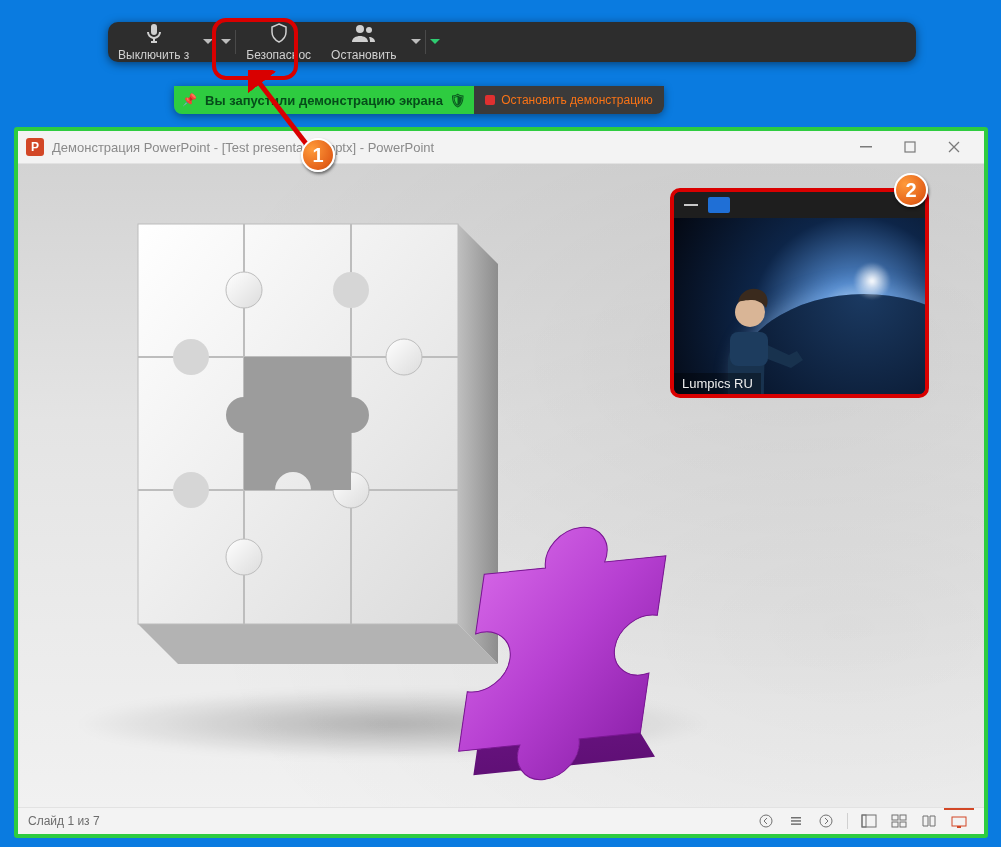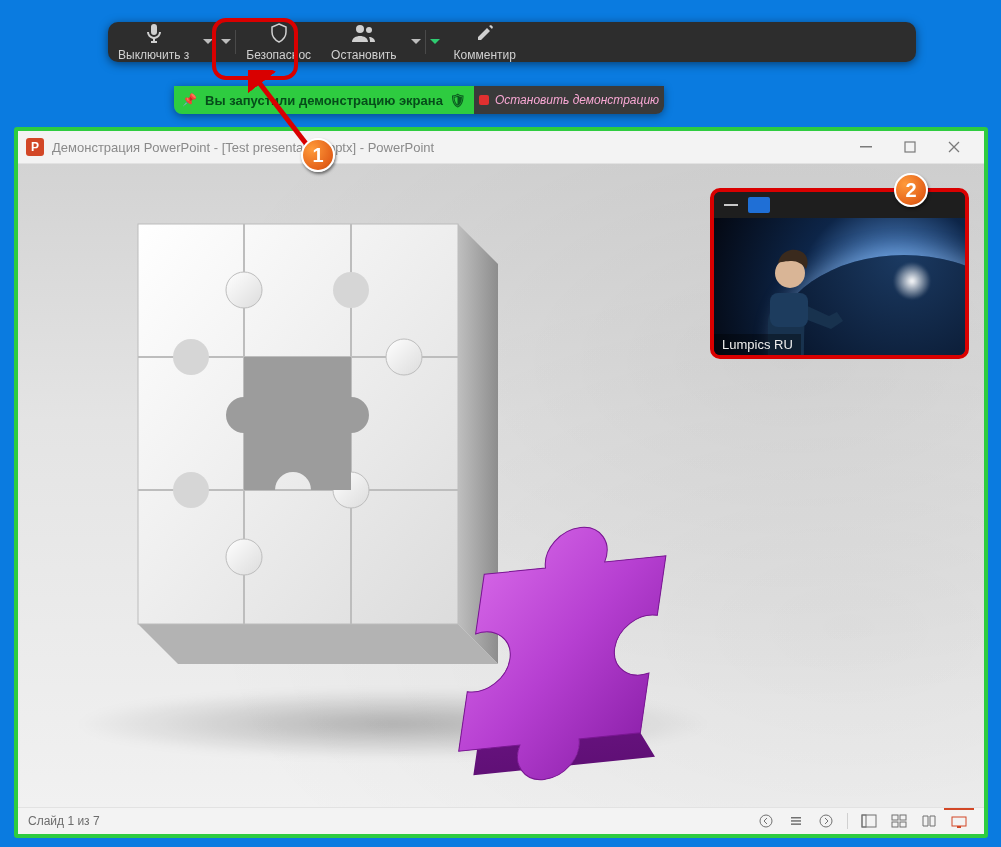--- a/index.html
+++ b/index.html
@@ -80,23 +80,22 @@
     display:flex; align-items:center; justify-content:center;
     position:relative;
     font-weight:600;
   }
   .share-left .pin { position:absolute; left:8px; color:#0a5a1f; font-size:12px;}
   .share-left .shield { position:absolute; right:8px; color:#0a5a1f; font-size:13px;}
   .share-right {
     flex:0 0 190px;
     background:#3a3a3a;
     display:flex; align-items:center; justify-content:center;
-    color:#f9a8d4; font-size:12px;
+    color:#f97316; font-size:12px;
     gap:6px;
-    font-style:italic;
   }
   .share-right .stopdot{ width:10px;height:10px;background:#e03030;border-radius:2px; }
 
   
   .arrow {
     position:absolute;
     top:70px; left:248px;
     width:80px; height:90px;
     z-index:70; pointer-events:none;
   }
@@ -192,27 +191,26 @@
   }
   .pp-footer .spacer { flex:1; }
   .pp-footer .vbtn { width:30px; height:27px; display:flex; align-items:center; justify-content:center; color:#717171; cursor:pointer; }
   .pp-footer .vbtn.active { border-top:2px solid #d24726; color:#d24726; }
   .pp-footer .vsep { width:1px; height:16px; background:#d0d0d0; margin:0 6px; }
 
   
   .video-panel {
     position:absolute;
     top:188px; left:670px;
-    width:259px; height:171px;
+    width:259px; height:210px;
     border:4px solid #d90000;
     border-radius:10px;
     overflow:hidden;
     z-index:55;
     background:#222;
-    margin-left:40px;
   }
   .vp-header {
     height:26px; background:#1e1e1e;
     display:flex; align-items:center; gap:10px; padding:0 10px;
   }
   .vp-header .min { width:14px; height:2px; background:#c8c8c8; }
   .vp-header .view { width:22px; height:16px; background:#1f6fd6; border-radius:2px; }
   .vp-video {
     position:relative; height:calc(100% - 26px);
     background: radial-gradient(circle at 72% 58%, #cfe9ff 0%, #4e84c7 18%, #0d2548 50%, #040812 100%);
@@ -294,28 +292,20 @@
 
   <div class="tb-sep"></div>
 
   <div class="tb-chev">
     <svg width="10" height="10" viewBox="0 0 10 10">
         <path fill="#2ecc71" d="M0 2l5 5 5-5z"></path>
       </svg>
   </div>
 
 
-  <div class="tb-item">
-    <span class="ico">
-      <svg width="18" height="18" viewBox="0 0 18 18">
-          <path fill="#d0d0d0" d="M2 13l9-9 3 3-9 9H2v-3zm11-11l2-1 2 2-1 2-3-3z"></path>
-        </svg>
-    </span>
-    <span class="lbl">Комментир</span>
-  </div>
 
 </div>
 
 <div class="video-highlight"></div>
 
 <div class="share-bar">
   <div class="share-left">
     <span class="pin">📌</span>
     <span>Вы запустили демонстрацию экрана</span>
     <span class="shield">🛡</span>

